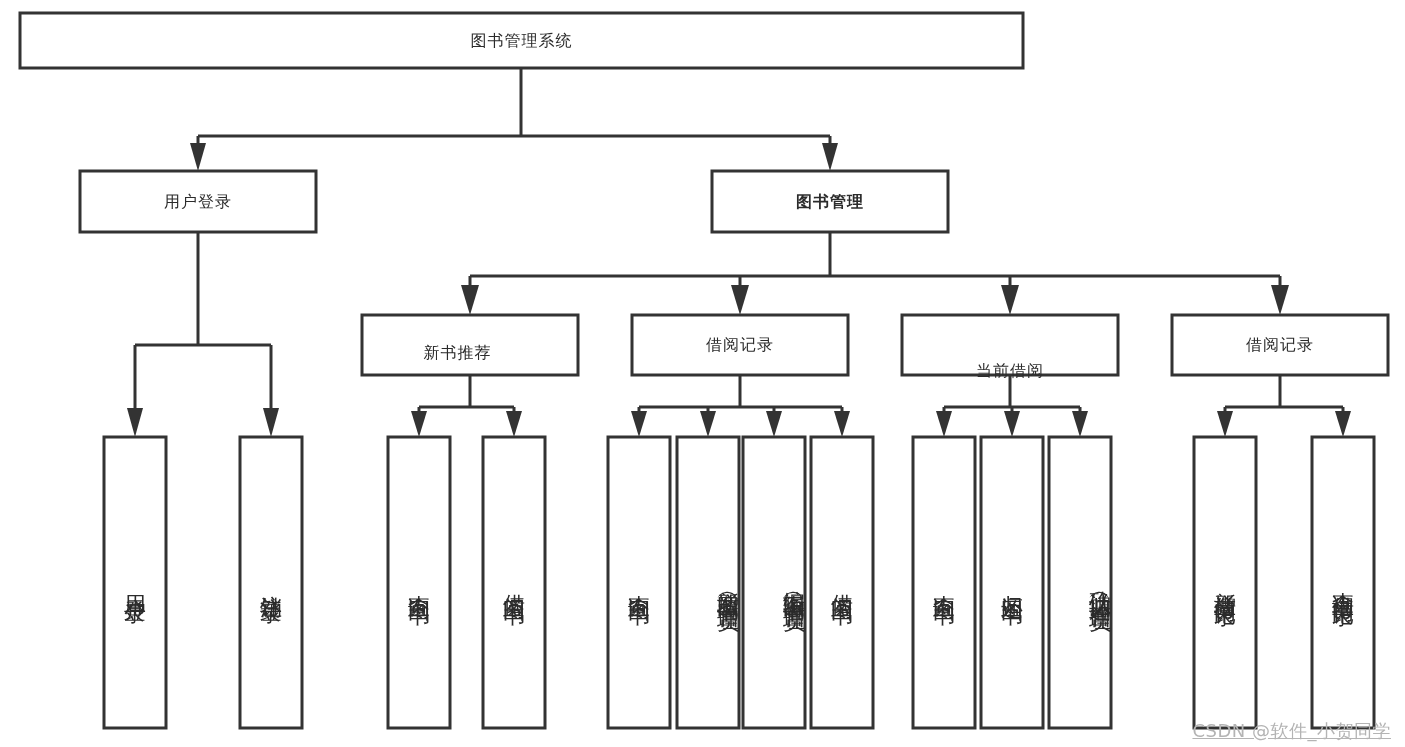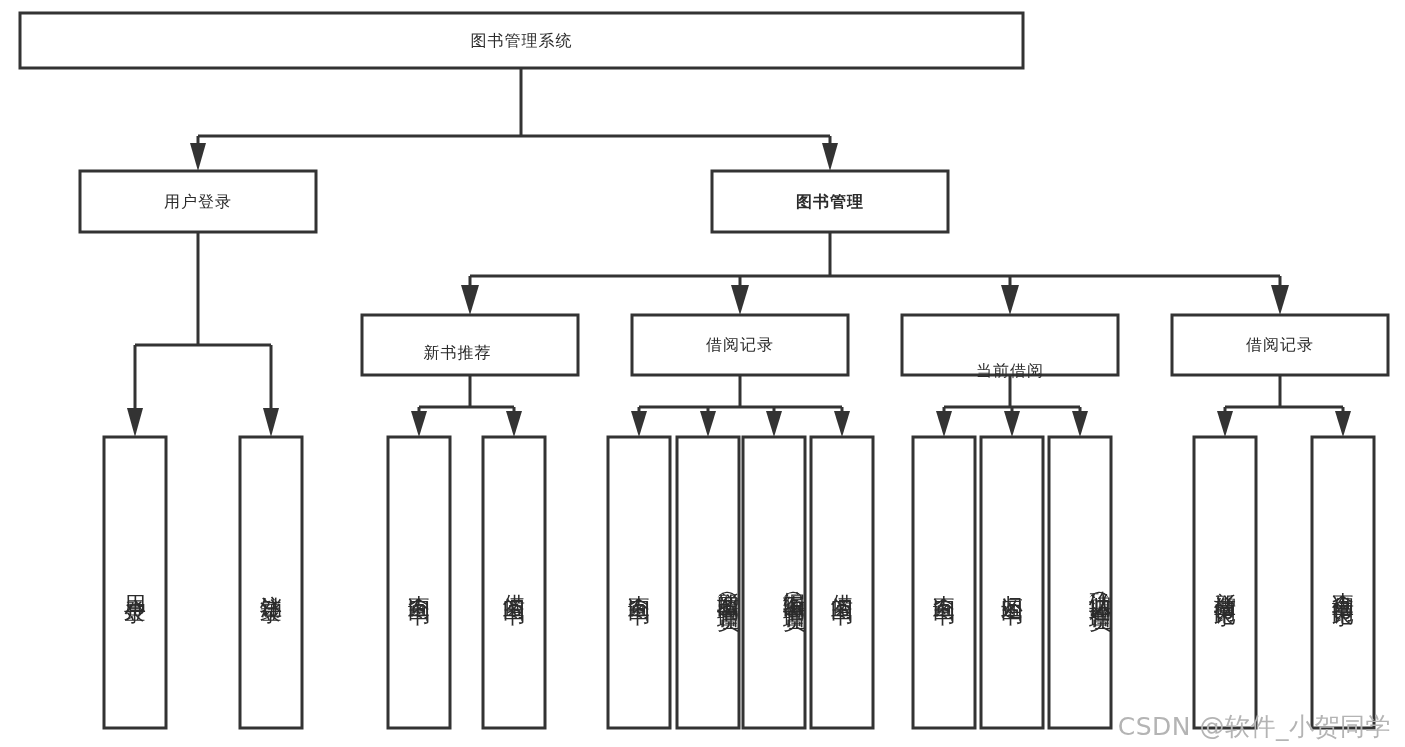--- a/index.html
+++ b/index.html
@@ -67,25 +67,26 @@
     line-height: 1;
   }
   .node-label.vertical.v-center {
     align-items: center;
     padding-top: 0;
   }
   .watermark {
     position: absolute;
     right: 14px;
     bottom: 4px;
-    font-size: 25px;
+    font-size: 18px;
     color: #b4b4b4;
     font-family: "DejaVu Sans", "Liberation Sans", sans-serif;
     letter-spacing: 0.5px;
     white-space: nowrap;
+    text-decoration: underline;
   }
 </style>
 </head>
 <body>
 
 <div id="diagram-root">
 
   <svg class="flow" viewBox="0 0 1405 747" xmlns="http://www.w3.org/2000/svg">
 
     <rect class="node-box" x="20" y="13" width="1003" height="55"></rect>

